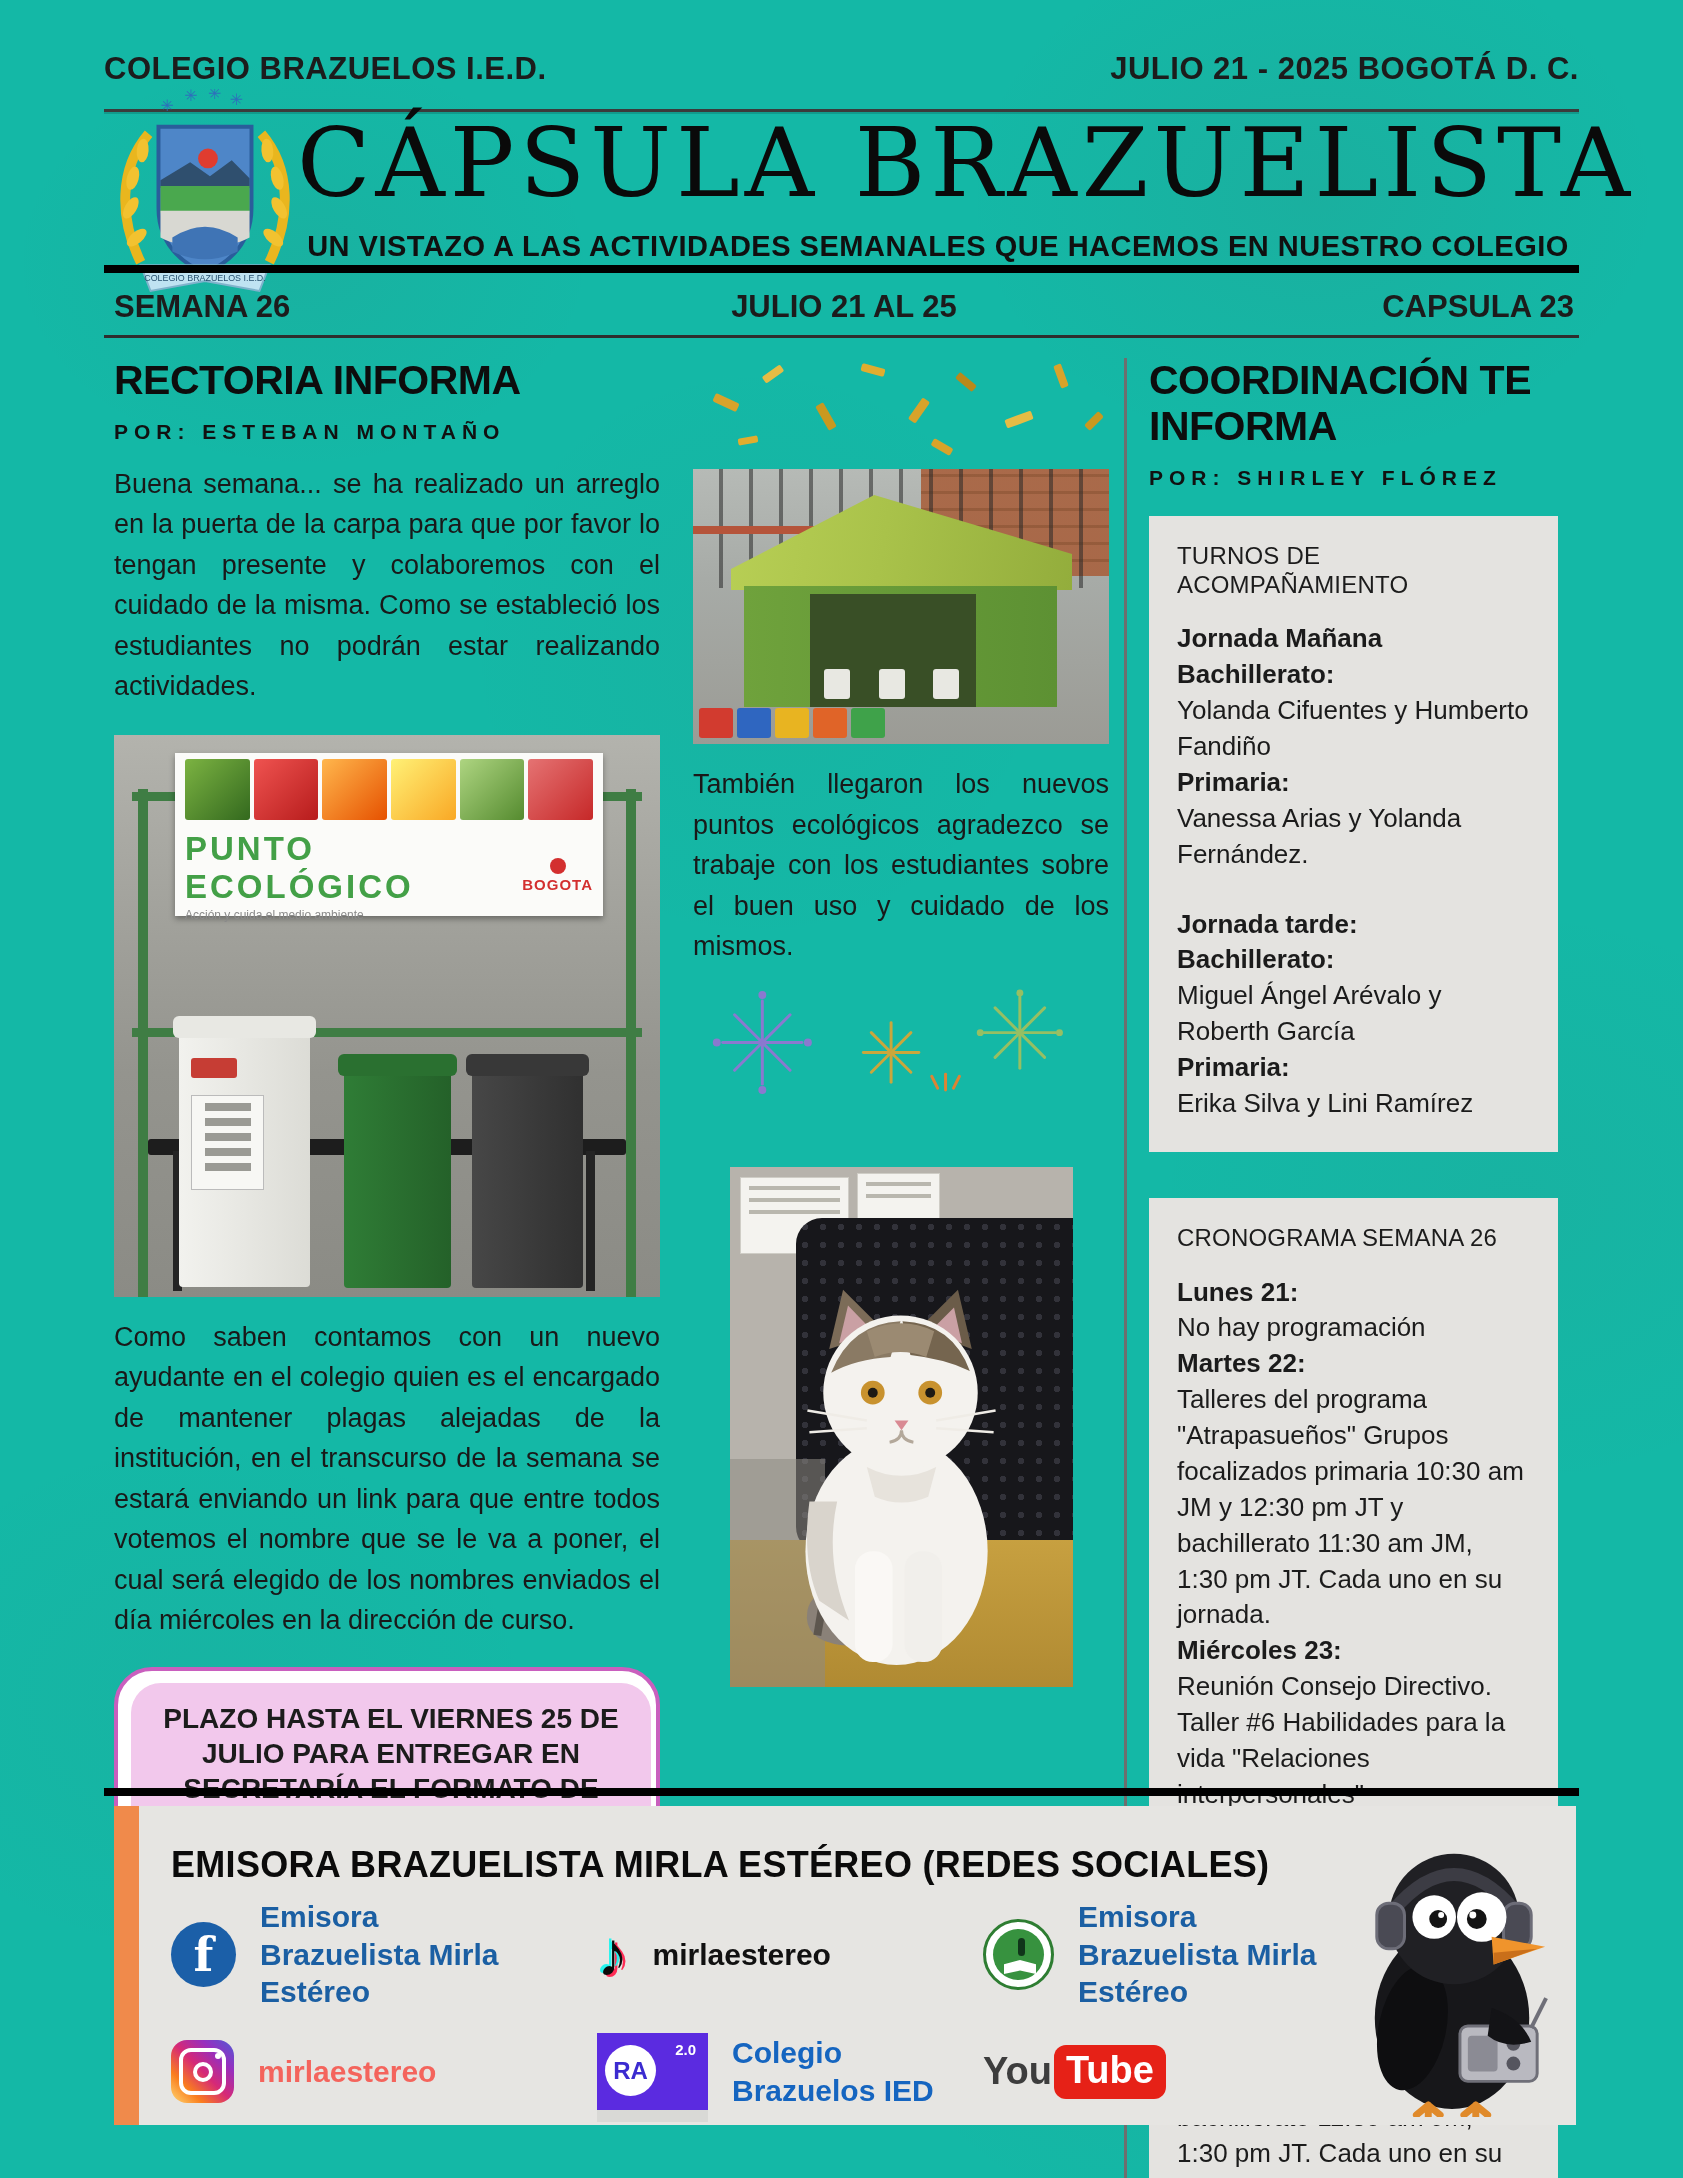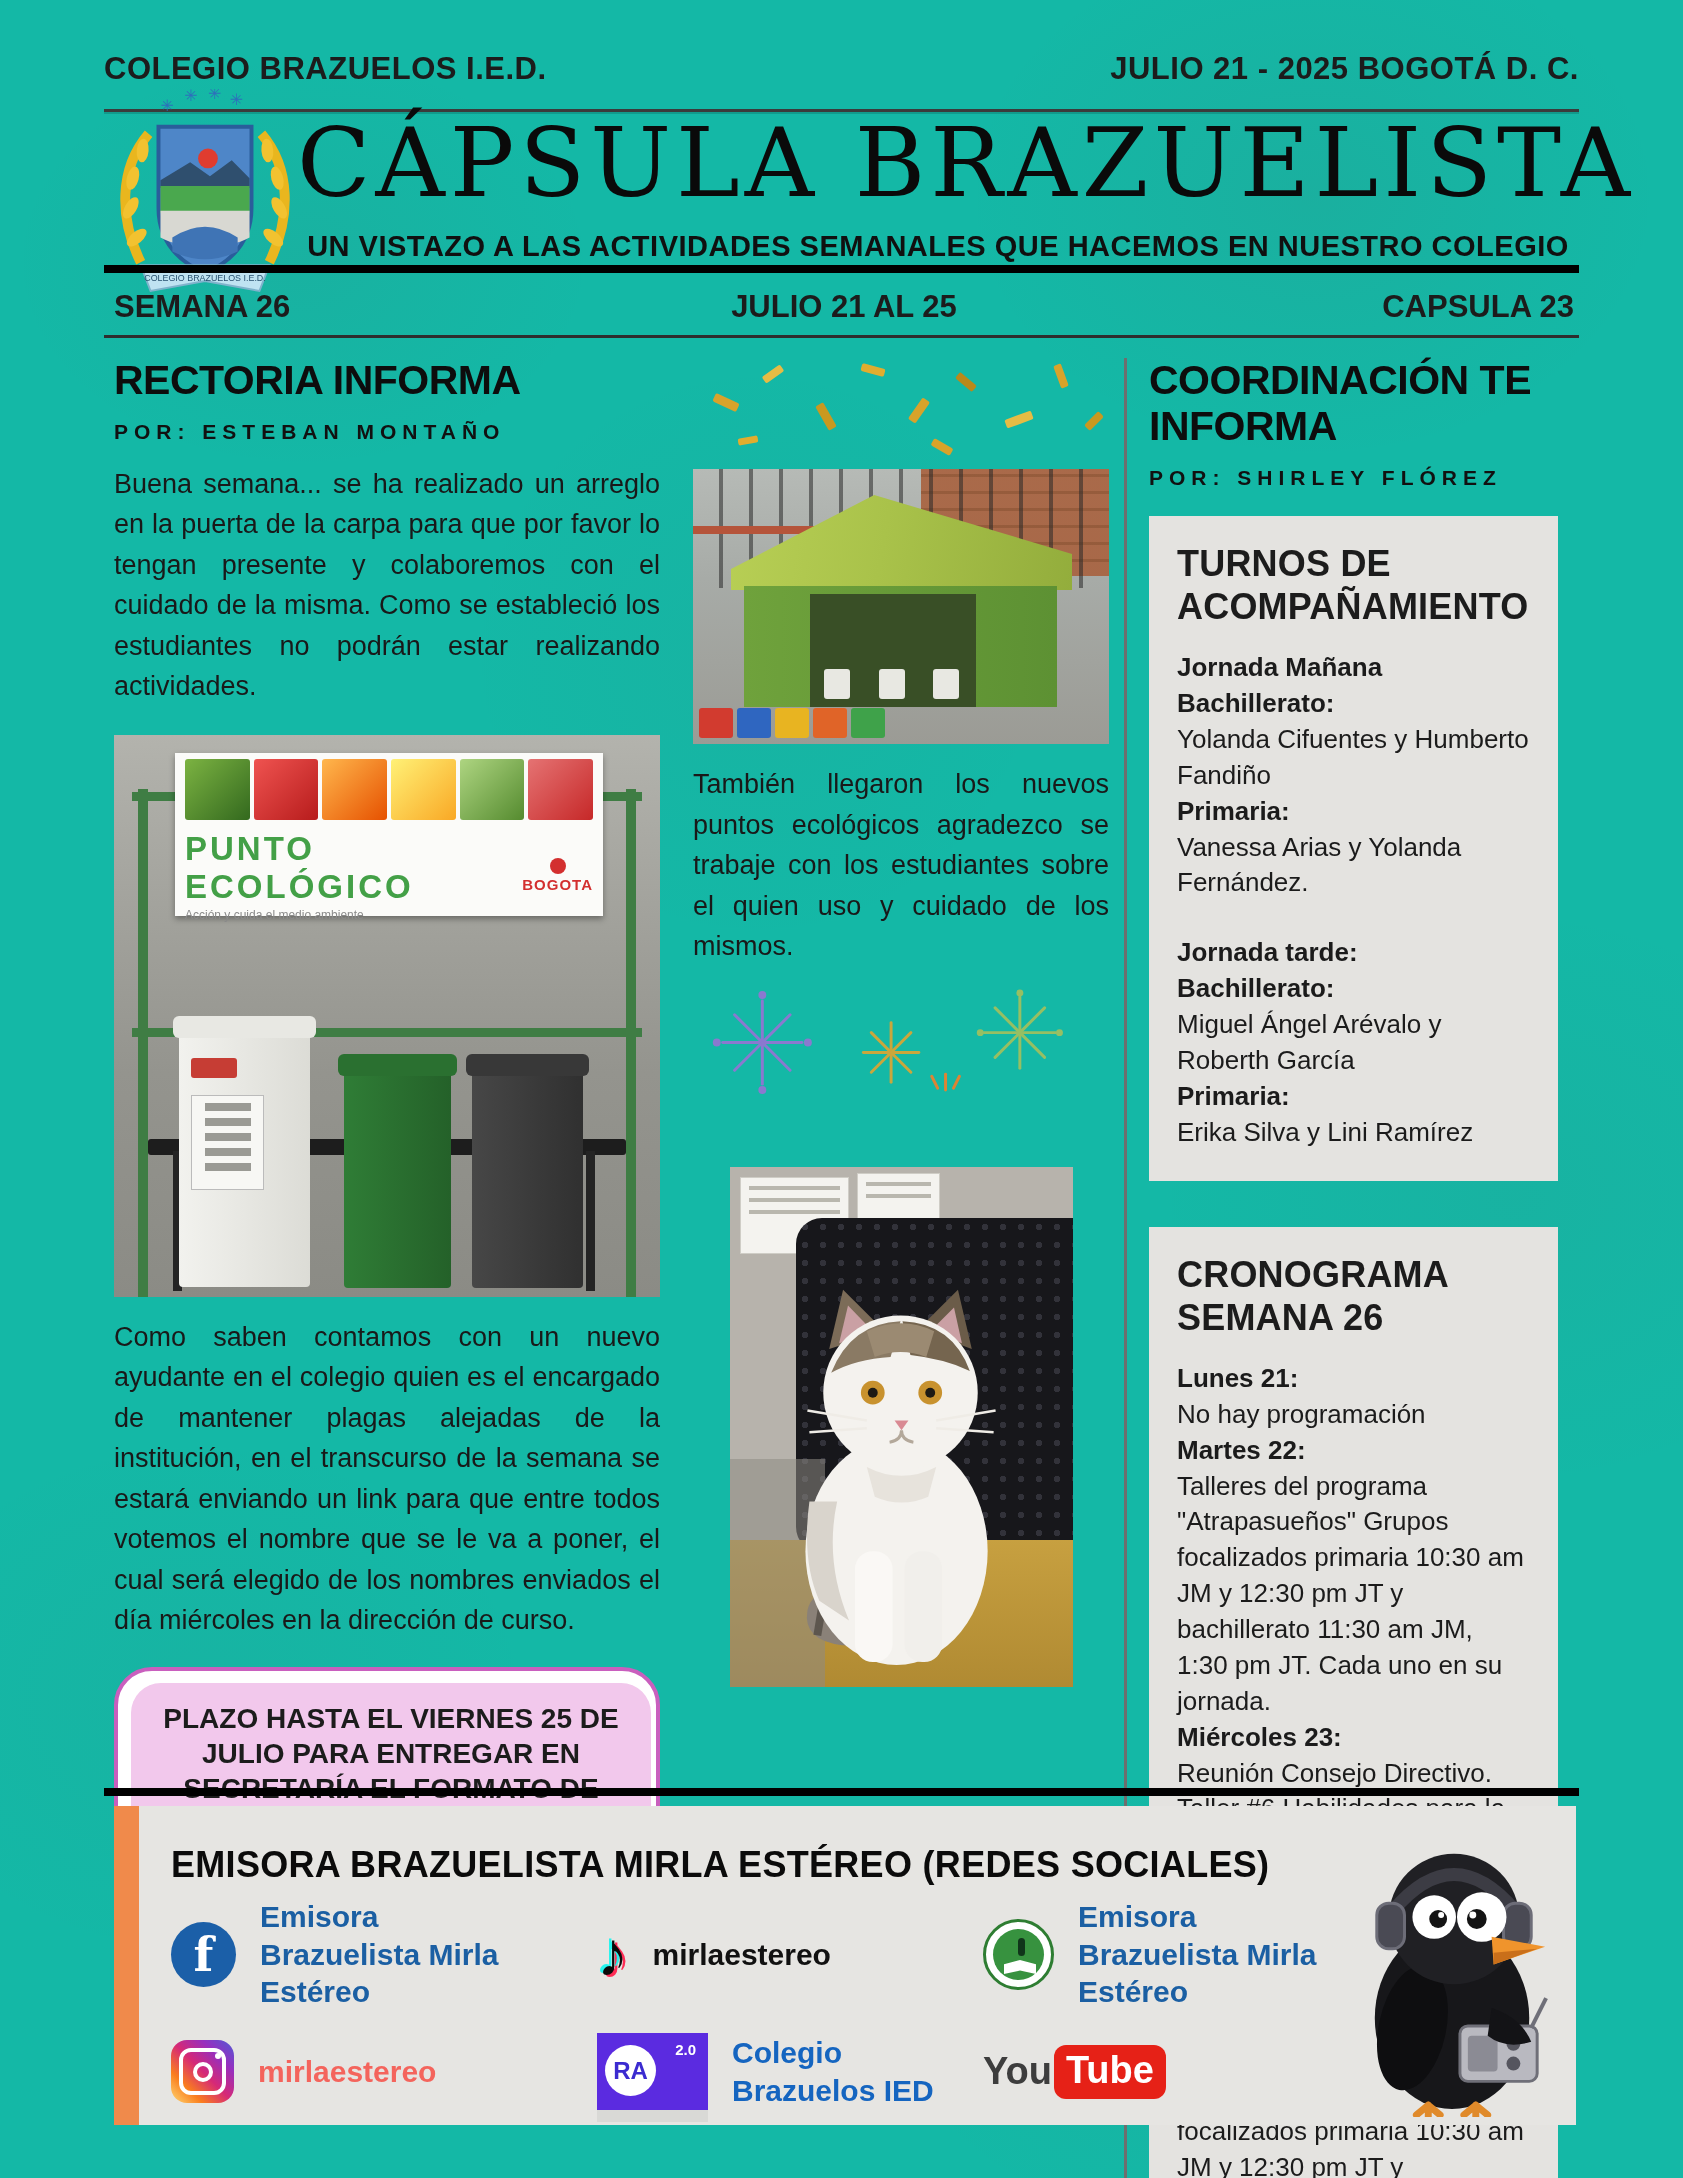--- a/index.html
+++ b/index.html
@@ -100,21 +100,21 @@
   .cat-paper{ position:absolute; background:#f4f3ef; border:1px solid #cfcdc6;}
   .cat-paper i{ display:block; height:4px; background:#b9b7ae; margin:8px 8px 0;}
   .cat-chairback{ position:absolute; right:-30px; top:51px; width:307px; height:335px; border-radius:26px;
     background:#17171b; background-image:radial-gradient(#32323a 3.2px, transparent 3.5px); background-size:18px 18px;}
   .cat-seat{ position:absolute; left:0; right:0; bottom:0; height:147px; background:linear-gradient(180deg,#c7a040,#b08a32);}
   .cat-floor{ position:absolute; left:0; bottom:0; width:95px; height:228px; background:#8e8a84; opacity:.55;}
   .catsvg{ position:absolute; left:18px; top:87px;}
 
   
   .gbox{ background:#e4e3e0; padding:26px 28px 30px; margin-top:26px;}
-  .gbox .title{ font-size:36px; font-weight:700; line-height:1.2; letter-spacing:0.2px;}
+  .gbox .title{ font-size:24px; font-weight:400; line-height:1.2; letter-spacing:0.2px;}
   .gbox p{ font-size:26px; line-height:1.38; color:#1b1b1b;}
   .gbox p.b{ font-weight:800;}
   .gbox p.gap{ margin-top:34px;}
   .gbox .after-title{ margin-top:22px;}
 
   
   .f-rule{ position:absolute; left:104px; right:104px; top:1788px; border-top:8px solid #000;}
   .footer{ position:absolute; left:114px; right:107px; top:1806px; height:319px; background:#e6e5e2;}
   .footer .orange{ position:absolute; left:0; top:0; bottom:0; width:25px; background:#f08a4b;}
   .f-title{ position:absolute; left:57px; top:38px; font-size:36px; font-weight:800; letter-spacing:0.3px; color:#0b0b0b;}
@@ -290,21 +290,21 @@
       </div>
       <div class="tent-mats">
         <i style="background:#d23b2f"></i>
           <i style="background:#2f66c0"></i>
           <i style="background:#e8b califa21;background:#e8b421"></i>
           <i style="background:#e06428"></i>
           <i style="background:#3fa24a"></i>
       </div>
     </div>
 
-    <p class="body-t">También llegaron los nuevos puntos ecológicos agradezco se trabaje con los estudiantes sobre el quien uso y cuidado de los mismos.</p>
+    <p class="body-t">También llegaron los nuevos puntos ecológicos agradezco se trabaje con los estudiantes sobre el buen uso y cuidado de los mismos.</p>
 
     <div class="fireworks">
       <svg width="416" height="127" viewBox="0 0 420 128">
         <g stroke="#8a79cf" stroke-width="3" stroke-linecap="round">
           <line x1="70" y1="60" x2="70" y2="18"></line>
             <line x1="70" y1="60" x2="70" y2="102"></line>
           <line x1="70" y1="60" x2="30" y2="60"></line>
             <line x1="70" y1="60" x2="110" y2="60"></line>
           <line x1="70" y1="60" x2="42" y2="32"></line>
             <line x1="70" y1="60" x2="98" y2="32"></line>

